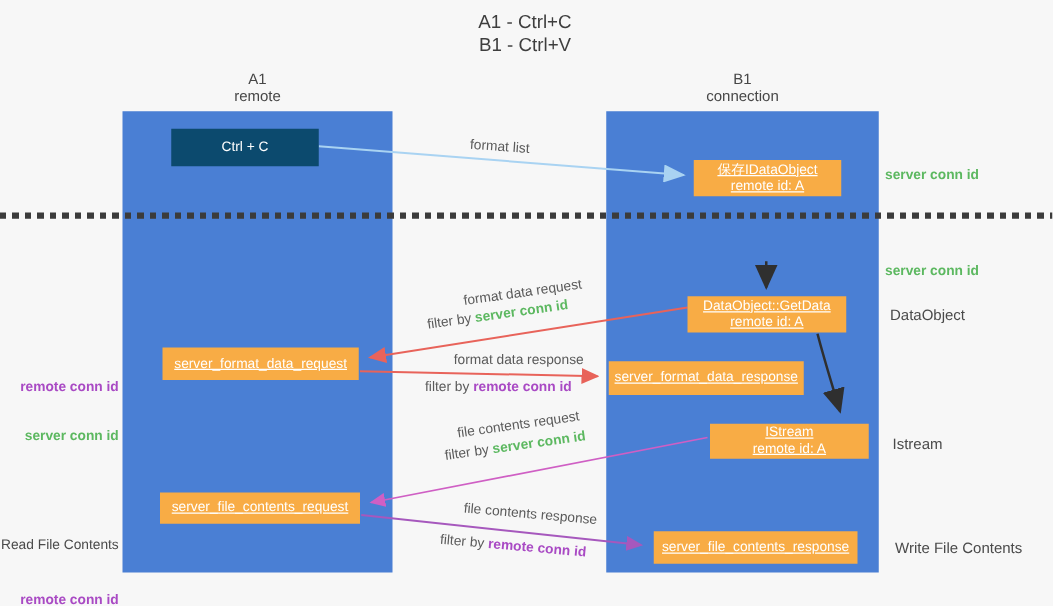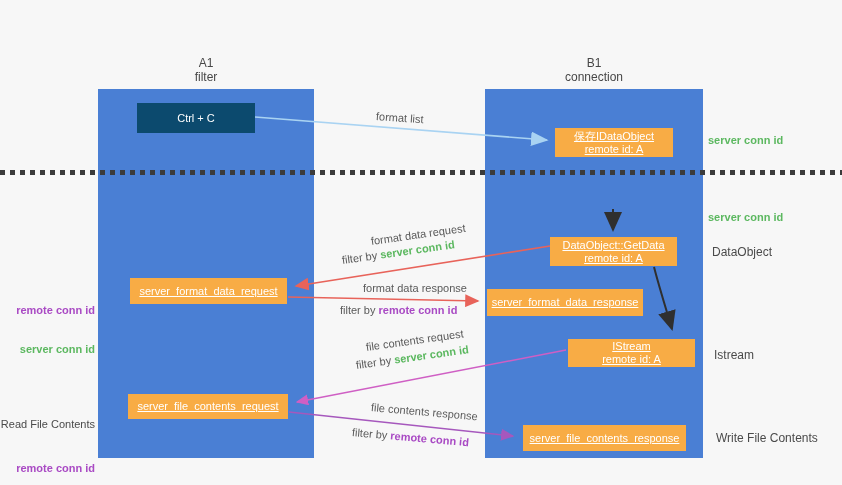--- a/index.html
+++ b/index.html
@@ -27,24 +27,28 @@
   .side-right{text-align:right;}
   #left-mid{left:0;top:278px;width:95px;font-weight:700;}
   #left-bottom{left:0;top:392px;width:95px;}
   #left-bottom .gap{margin-top:5px;}
 </style>
 </head>
 <body>
 
 <div id="canvas">
 
+  <div id="title" class="abs">
+    <div>A1 - Ctrl+C</div>
+    <div>B1 - Ctrl+V</div>
+  </div>
 
   <div class="lane-header lh-a">
     <div>A1</div>
-    <div>filter</div>
+    <div>remote</div>
   </div>
   <div class="lane-header lh-b">
     <div>B1</div>
     <div>connection</div>
   </div>
 
   <div class="lane lane-a"></div>
   <div class="lane lane-b"></div>
 
   <div class="divider"></div>
@@ -130,18 +134,18 @@
   <div class="lbl b-green" style="left:708px;top:211px;">server conn id</div>
   <div class="lbl gray12" style="left:712px;top:246px;">DataObject</div>
   <div class="lbl gray12" style="left:714px;top:349px;">Istream</div>
   <div class="lbl gray12" style="left:716px;top:432px;">Write File Contents</div>
 
   <div id="left-mid" class="lbl side-right">
     <div class="b-purple">remote conn id</div>
     <div class="b-green">server conn id</div>
   </div>
   <div id="left-bottom" class="lbl side-right">
-    <div style="color:#4a4a4a;">Read File Contents</div>
+    <div style="color:#4a4a4a;margin-top:12px;">Read File Contents</div>
     <div class="b-purple gap">remote conn id</div>
     
   </div>
 
 </div>
 
 </body></html>

